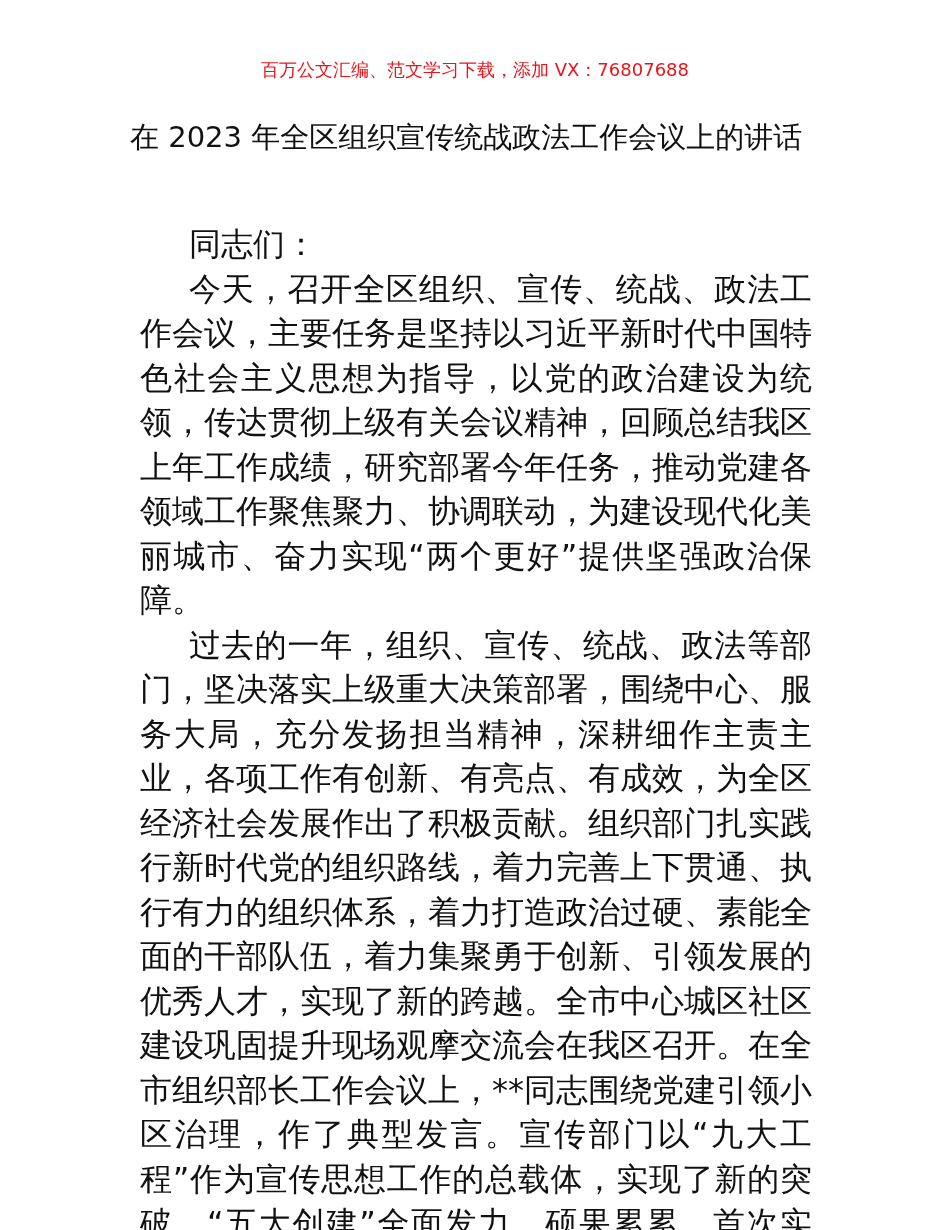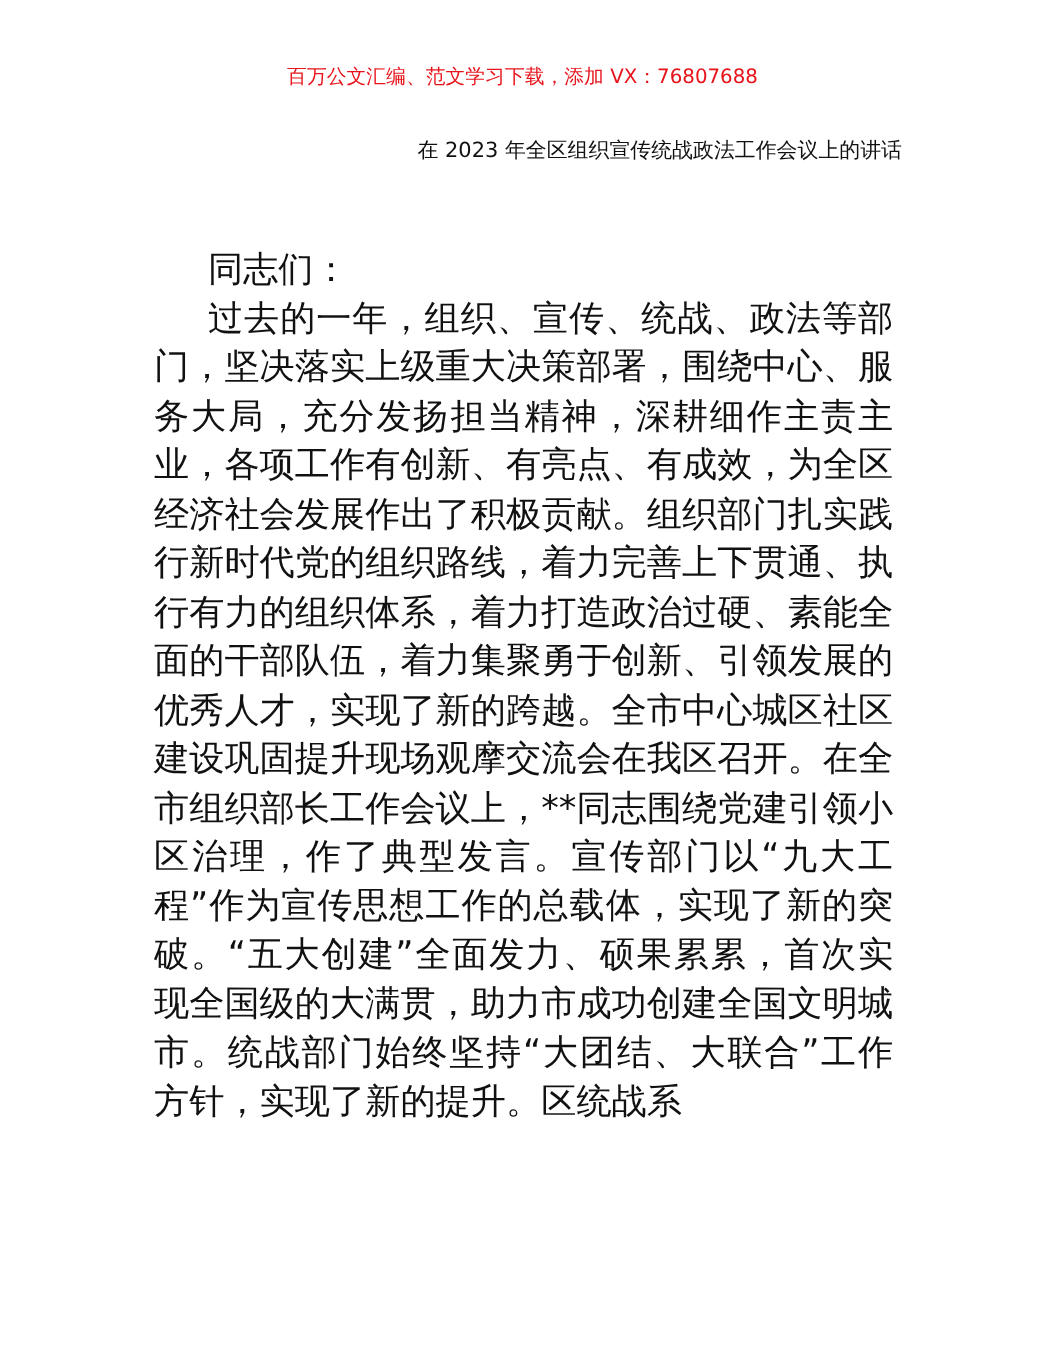--- a/index.html
+++ b/index.html
@@ -32,22 +32,22 @@
       font-size: 18px;
       line-height: 28px;
       color: #e8141c;
       letter-spacing: 0px;
     }
     .doc-title {
       position: absolute;
       top: 114px;
       left: 130px;
       width: 690px;
-      text-align: right;
-      font-size: 19px;
+      text-align: left;
+      font-size: 29px;
       line-height: 46px;
       color: #111111;
     }
     .body-text {
       position: absolute;
       top: 222px;
       left: 140px;
       width: 672px;
       font-size: 32px;
       line-height: 44.5px;
@@ -69,15 +69,16 @@
 </head>
 <body>
 
 <div class="page">
   <div class="watermark-header">百万公文汇编、范文学习下载，添加 VX：76807688</div>
 
   <div class="doc-title">在 2023 年全区组织宣传统战政法工作会议上的讲话</div>
 
   <div class="body-text">
     <p class="para salutation">同志们：</p>
+    <p class="para">今天，召开全区组织、宣传、统战、政法工作会议，主要任务是坚持以习近平新时代中国特色社会主义思想为指导，以党的政治建设为统领，传达贯彻上级有关会议精神，回顾总结我区上年工作成绩，研究部署今年任务，推动党建各领域工作聚焦聚力、协调联动，为建设现代化美丽城市、奋力实现“两个更好”提供坚强政治保障。</p>
     <p class="para">过去的一年，组织、宣传、统战、政法等部门，坚决落实上级重大决策部署，围绕中心、服务大局，充分发扬担当精神，深耕细作主责主业，各项工作有创新、有亮点、有成效，为全区经济社会发展作出了积极贡献。组织部门扎实践行新时代党的组织路线，着力完善上下贯通、执行有力的组织体系，着力打造政治过硬、素能全面的干部队伍，着力集聚勇于创新、引领发展的优秀人才，实现了新的跨越。全市中心城区社区建设巩固提升现场观摩交流会在我区召开。在全市组织部长工作会议上，**同志围绕党建引领小区治理，作了典型发言。宣传部门以“九大工程”作为宣传思想工作的总载体，实现了新的突破。“五大创建”全面发力、硕果累累，首次实现全国级的大满贯，助力市成功创建全国文明城市。统战部门始终坚持“大团结、大联合”工作方针，实现了新的提升。区统战系</p>
   </div>
 </div>
 
 </body></html>

